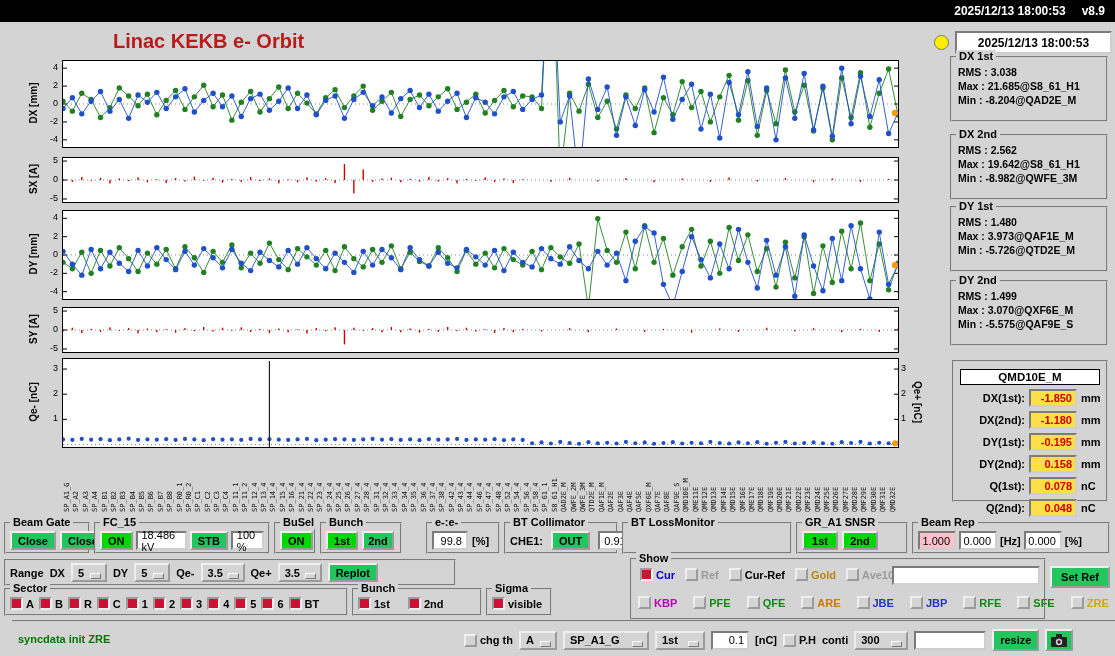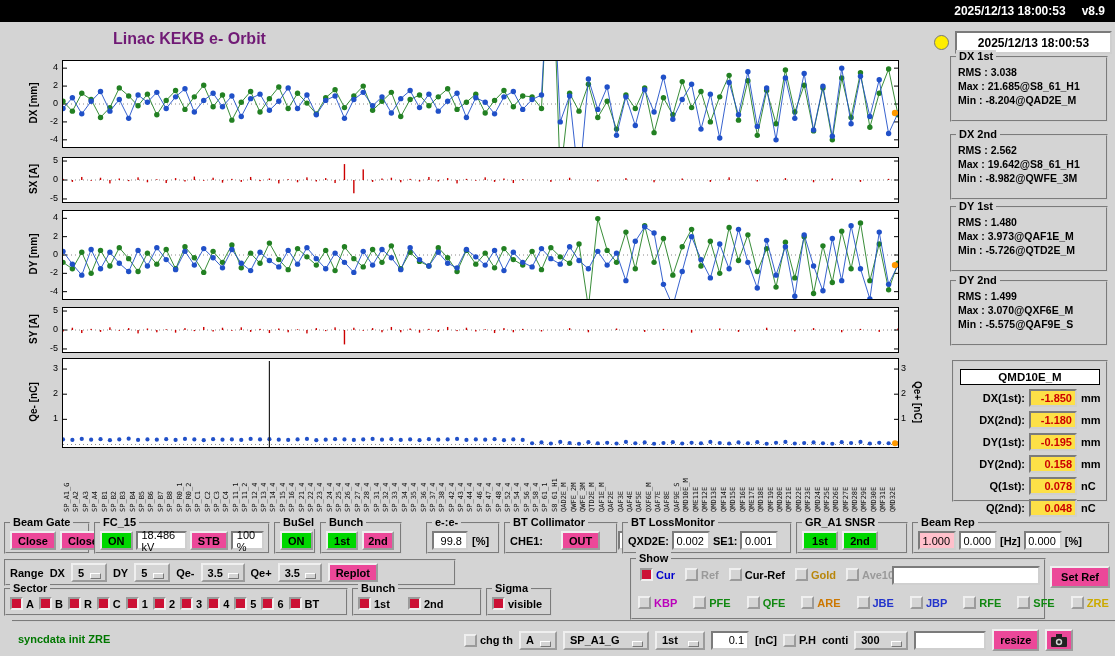--- a/index.html
+++ b/index.html
@@ -2,21 +2,21 @@
 <html><head>
 <meta charset="utf-8">
 <title>Linac KEKB e- Orbit</title>
 <style>
   html,body{margin:0;padding:0;}
   body{width:1115px;height:656px;position:relative;background:#d4d4d4;
        font-family:"Liberation Sans","DejaVu Sans",sans-serif;font-size:11px;overflow:hidden;}
   .topbar{position:absolute;left:0;top:0;width:100%;height:22px;background:#000;color:#fff;
           display:flex;justify-content:flex-end;align-items:center;gap:16px;padding-right:10px;
           box-sizing:border-box;font-size:12px;font-weight:bold;}
-  .page-title{position:absolute;left:113px;top:30px;font-size:16px;font-weight:bold;color:#701a75;}
+  .page-title{position:absolute;left:113px;top:30px;font-size:20px;font-weight:bold;color:#b91c1c;}
 
   #plotarea{position:absolute;left:0;top:0;width:100%;height:100%;}
   .plot-row{position:absolute;left:0;width:100%;}
   .plot{position:absolute;left:62px;top:0;width:835px;background:#fff;border:1px solid #000;}
   svg{display:block;}
   .ylab{position:absolute;left:33px;top:50%;transform:translate(-50%,-50%) rotate(-90deg);
         font-size:10px;font-weight:bold;white-space:nowrap;}
   .ytick{position:absolute;left:36px;width:22px;text-align:right;font-size:9px;transform:translateY(-50%);}
   .ytickr{position:absolute;left:901px;font-size:9px;transform:translateY(-50%);}
   .ylabr{position:absolute;left:917px;top:50%;transform:translate(-50%,-50%) rotate(90deg);
@@ -39,21 +39,21 @@
   .stats .statline:first-of-type{margin-top:8px;}
 
   .qmd-title{margin:7px 6px 0 6px;background:#fff;border:1px solid #000;font-weight:bold;
              text-align:center;font-size:11.5px;padding:1px 0;}
   .qmdrow{display:flex;align-items:center;margin:4px 5px 0 2px;}
   .qlabel{flex:1;text-align:right;font-size:11px;font-weight:bold;}
   .qval{width:48px;background:#fde047;border:2px inset #cfcfcf;color:#cc0000;font-weight:bold;
         font-size:11px;text-align:right;padding:1px 3px;margin:0 4px;box-sizing:border-box;}
   .qunit{width:20px;font-size:11px;font-weight:bold;}
 
-  .btn{background:#ec4899;border:2px outset #efefef;font:bold 11px "Liberation Sans","DejaVu Sans",sans-serif;
+  .btn{background:#22c55e;border:2px outset #efefef;font:bold 11px "Liberation Sans","DejaVu Sans",sans-serif;
        height:19px;padding:0 6px;display:inline-flex;align-items:center;justify-content:center;
        box-sizing:border-box;color:#000;}
   .btn.green{background:#00d800;}
   .vbox{background:#fff;border:2px inset #cfcfcf;height:19px;display:inline-flex;align-items:center;
         justify-content:flex-end;padding:0 4px;font-size:11px;box-sizing:border-box;}
   .vbox.pink{background:#ffc0cb;}
   .lab{font-size:11px;font-weight:bold;white-space:nowrap;}
   .frow{display:flex;align-items:center;gap:4px;margin:7px 4px 0 4px;}
 
   .menu{position:relative;background:#d4d4d4;border:2px outset #efefef;height:19px;
@@ -963,34 +963,28 @@
 </div>
 <div class="frame" style="left:426px;top:522px;width:74px;height:32px;">
   <span class="flabel">e-:e-</span>
   <div class="frow">
     <span class="vbox" style="width:36px;">99.8</span>
     <span class="lab">[%]</span>
   </div>
 </div>
 <div class="frame" style="left:504px;top:522px;width:114px;height:32px;">
   <span class="flabel">BT Collimator</span>
-  <div class="frow" style="gap:18px;">
+  <div class="frow" style="gap:8px;">
     <span class="lab">CHE1:</span>
     <button class="btn">OUT</button>
     <span class="vbox" style="width:40px;">0.916</span>
   </div>
 </div>
 <div class="frame" style="left:622px;top:522px;width:170px;height:32px;">
   <span class="flabel">BT LossMonitor</span>
-  <div class="frow" style="gap:3px;">
-    <span class="lab">QXD2E:</span>
-    <span class="vbox" style="width:38px;">0.002</span>
-    <span class="lab">SE1:</span>
-    <span class="vbox" style="width:38px;">0.001</span>
-  </div>
 </div>
 <div class="frame" style="left:796px;top:522px;width:112px;height:32px;">
   <span class="flabel">GR_A1 SNSR</span>
   <div class="frow">
     <button class="btn green" style="width:36px;">1st</button>
     <button class="btn green" style="width:36px;">2nd</button>
   </div>
 </div>
 <div class="frame" style="left:912px;top:522px;width:198px;height:32px;">
   <span class="flabel">Beam Rep</span>

